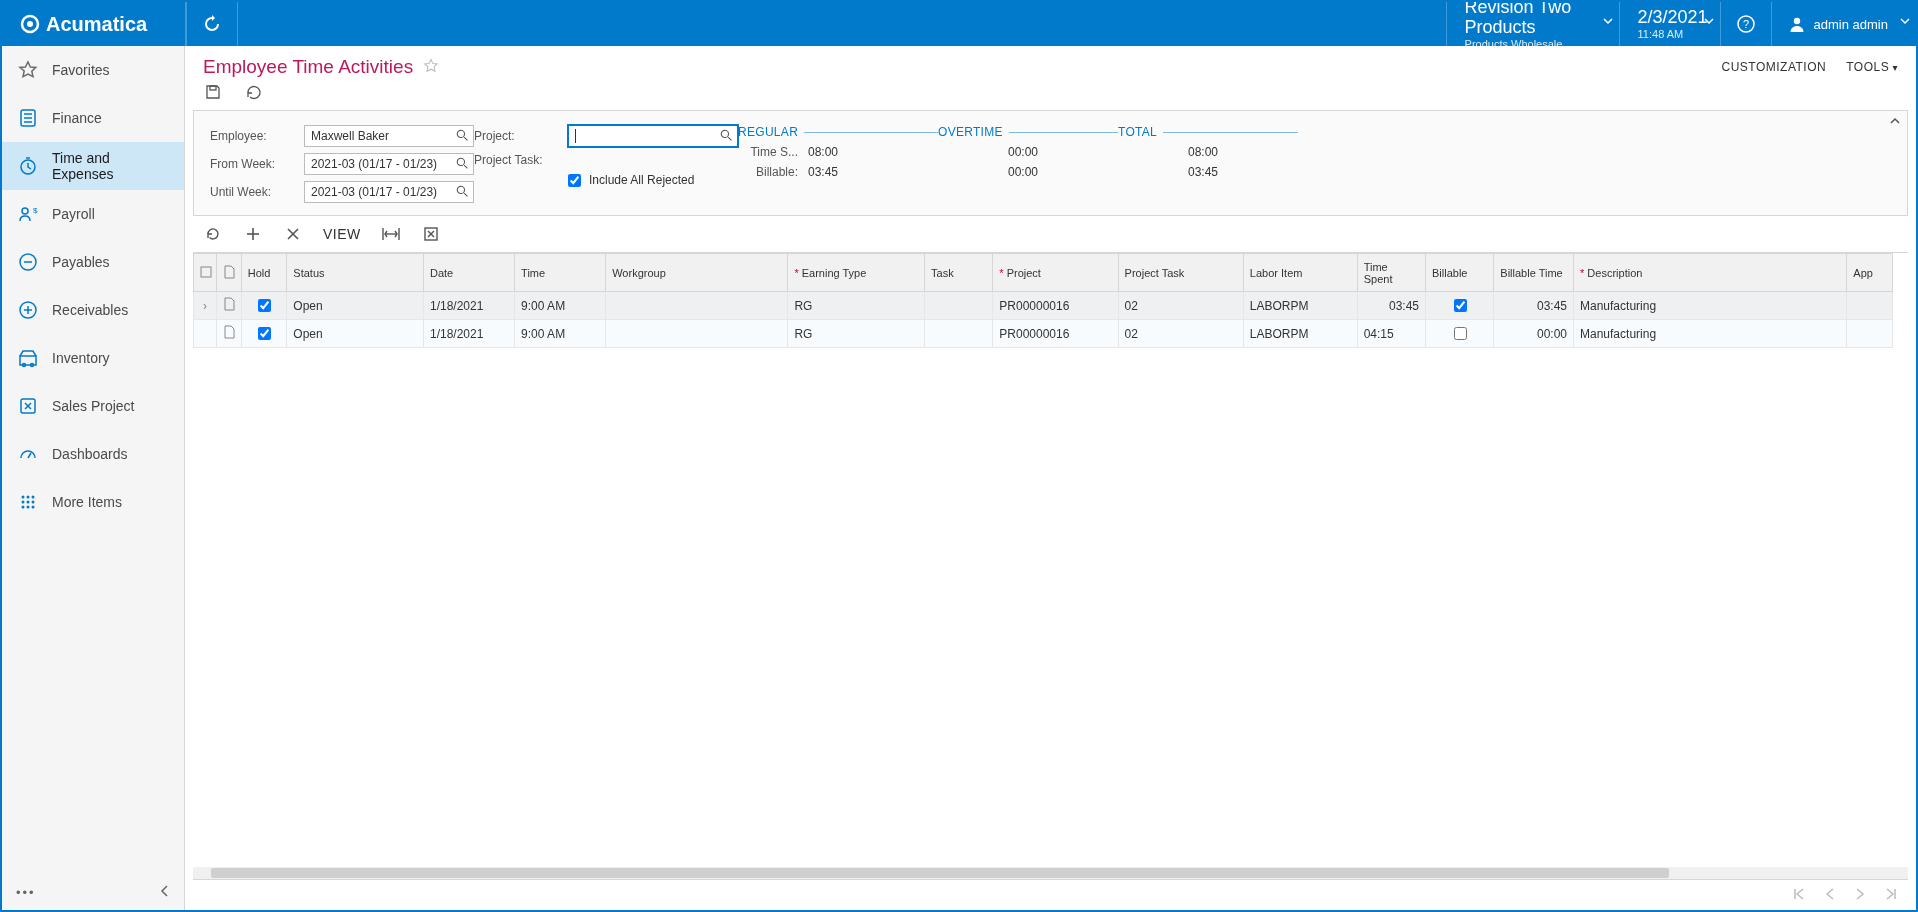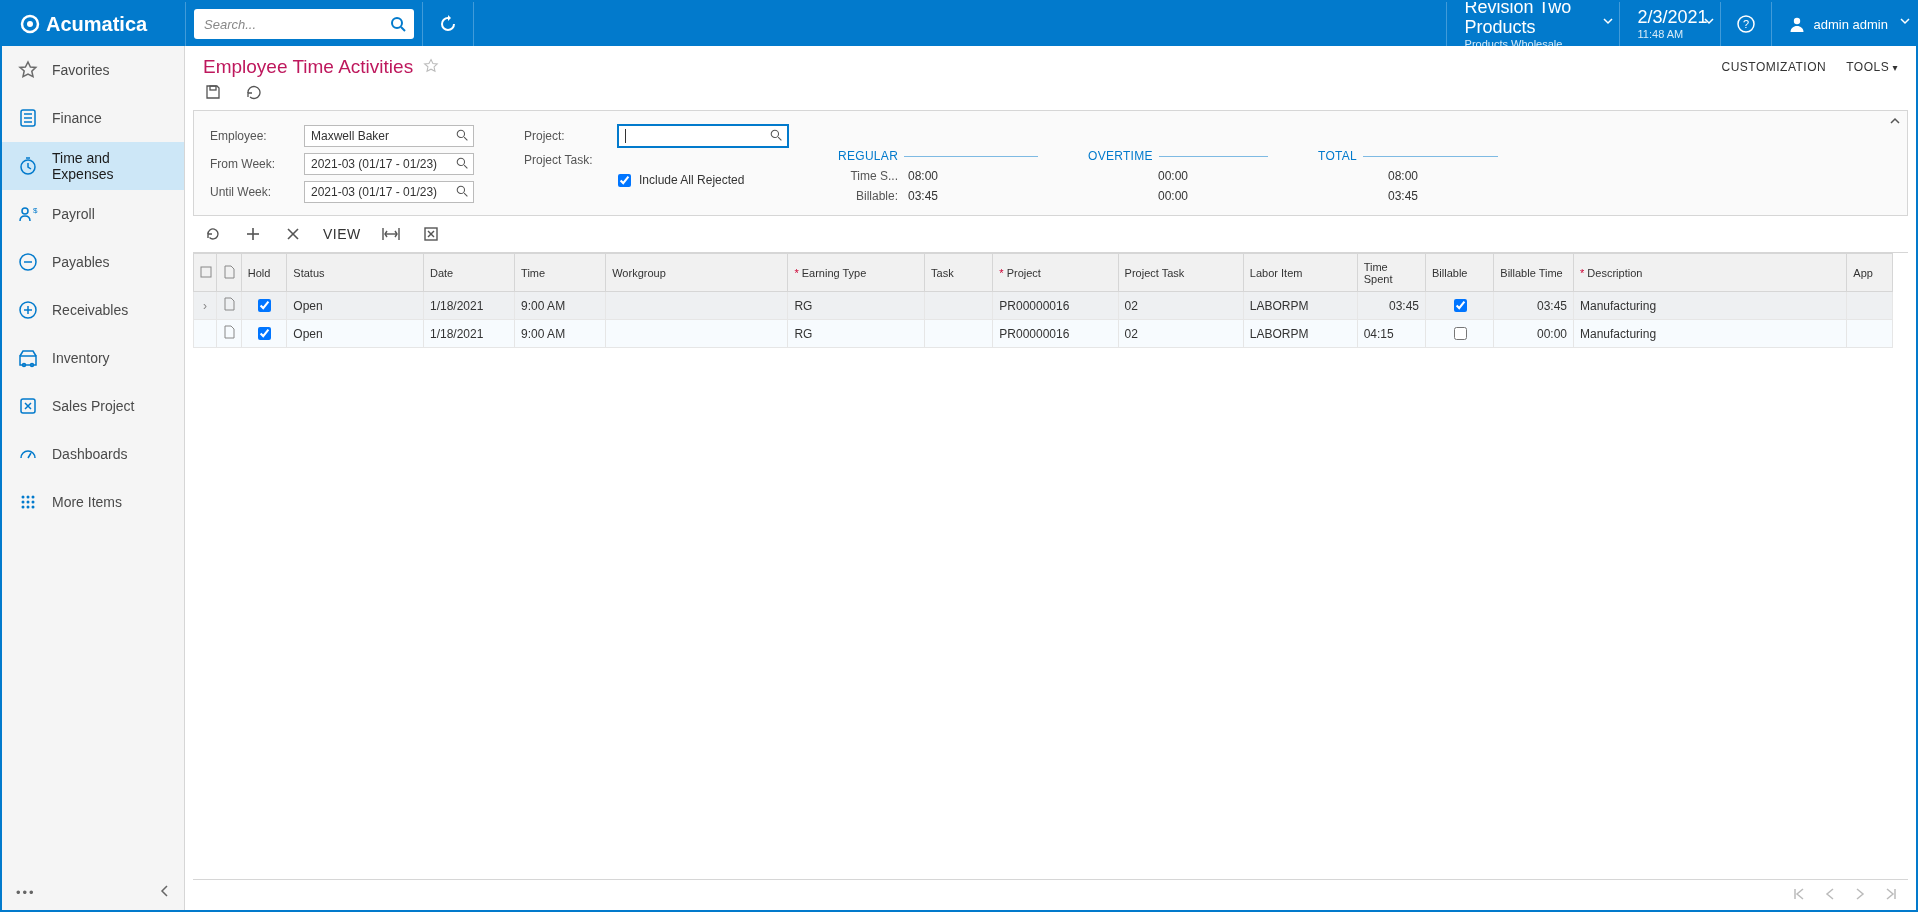--- a/index.html
+++ b/index.html
@@ -33,40 +33,40 @@
   .sidebar .foot { margin-top:auto; display:flex; align-items:center; justify-content:space-between; height:36px; padding:0 14px; color:#666;}
   .main { flex:1; display:flex; flex-direction:column; min-width:0;}
   
   .titlerow { display:flex; align-items:center; padding:10px 18px 2px; }
   .titlerow h1 { font-size:19px; font-weight:500; color:#be185d; margin:0 10px 0 0;}
   .titlerow .pageactions { margin-left:auto; display:flex; align-items:center; gap:20px; font-size:12px; color:#333; letter-spacing:0.5px;}
   .titlerow .pageactions .dd::after{ content:" \25BE"; font-size:10px;}
   .toolbarrow { display:flex; align-items:center; gap:20px; padding:2px 18px 8px;}
   .toolbarrow .tbicon { width:20px; height:20px; display:flex; align-items:center; justify-content:center; cursor:pointer; color:#555;}
   
-  .formpanel { border:1px solid #d6d6d6; margin:0 8px; padding:14px 16px 12px; background:#fafafa; display:flex; gap:50px; position:relative;}
+  .formpanel { border:1px solid #d6d6d6; margin:0 8px; padding:14px 16px 12px; background:#fafafa; display:flex; position:relative;}
   .formcol { display:flex; flex-direction:column; gap:6px;}
   .fld { display:flex; align-items:center; gap:8px; }
   .fld label { width:86px; font-size:12px; color:#555;}
   .fld .selector { width:170px; height:22px; border:1px solid #bbb; background:#fff; display:flex; align-items:center; padding:0 20px 0 6px; font-size:12px; position:relative;}
   .fld .selector.focus { border:1px solid #027acc; box-shadow:0 0 0 1px #027acc;}
   .fld .selector .mag { position:absolute; right:4px; top:3px; }
   .fld input[type=checkbox]{ margin:0;}
-  .sectionhead { color:#027acc; font-size:12px; letter-spacing:0.3px; display:flex; align-items:center; gap:6px; text-transform:uppercase;margin-top:24px;}
+  .sectionhead { color:#027acc; font-size:12px; letter-spacing:0.3px; display:flex; align-items:center; gap:6px; text-transform:uppercase;}
   .sectionhead .rule { height:1px; background:#027acc; flex:1; opacity:0.5;}
   .kv { display:flex; align-items:center; gap:10px; font-size:12px;}
   .kv .k { width:60px; color:#555; text-align:right;}
   .kv .v { color:#333;}
   .collapse { position:absolute; top:4px; right:6px; cursor:pointer; color:#555;}
   
   .gridtoolbar{ display:flex; align-items:center; gap:20px; padding:8px 18px;}
   .gridtoolbar .gicon{ width:20px; height:20px; display:flex; align-items:center; justify-content:center; cursor:pointer; color:#555;}
   .gridtoolbar .gtxt{ font-size:14px; letter-spacing:0.5px; color:#333; cursor:pointer;}
   
-  .gridwrap{ flex:1; margin:0 8px; border-top:1px solid #d6d6d6; border-bottom:1px solid #d6d6d6; overflow:hidden; display:flex; flex-direction:row; position:relative;}
+  .gridwrap{ flex:1; margin:0 8px; border-top:1px solid #d6d6d6; border-bottom:1px solid #d6d6d6; overflow:hidden; display:flex; flex-direction:column; position:relative;}
   table.grid{ border-collapse:collapse; width:1700px; table-layout:fixed;}
   table.grid th{ background:#f1f1f1; border:1px solid #d6d6d6; padding:4px 6px; font-size:11px; font-weight:normal; color:#333; text-align:left; height:38px; vertical-align:middle;}
   table.grid td{ border:1px solid #e6e6e6; padding:4px 6px; font-size:12px; color:#333; height:26px; vertical-align:middle; background:#fff;}
   table.grid tr.sel td{ background:#eef0f2;}
   table.grid tr.alt td{ background:#f7fbfe;}
   .req::before{ content:"* "; color:#c03;}
   .chkcell{ text-align:center;}
   .rowptr{ color:#888; text-align:center;}
   .gridscroll{ height:12px; background:#f0f0f0; position:relative; margin:0 0 0 0;}
   .gridscroll .thumb{ position:absolute; left:18px; top:1px; height:10px; width:85%; background:#cfcfcf; border-radius:2px;}
@@ -79,29 +79,20 @@
 
 <div class="topbar">
   <div class="brand">
     <svg width="20" height="20" viewBox="0 0 20 20">
         <circle cx="10" cy="10" r="8" fill="none" stroke="#fff" stroke-width="2.5"></circle>
         <circle cx="10" cy="10" r="3" fill="#fff"></circle>
       </svg>
     <span>Acumatica</span>
   </div>
   <div class="vdiv"></div>
-  <div class="searchwrap">
-    <div class="search">
-      <input type="text" placeholder="Search..." style="">
-      <svg width="16" height="16" viewBox="0 0 16 16">
-          <circle cx="7" cy="7" r="5" fill="none" stroke="#027acc" stroke-width="2"></circle>
-          <line x1="11" y1="11" x2="15" y2="15" stroke="#027acc" stroke-width="2"></line>
-        </svg>
-    </div>
-  </div>
   <div class="vdiv"></div>
   <div class="iconbtn">
     <svg width="18" height="18" viewBox="0 0 18 18">
         <path d="M9 3a6 6 0 1 0 6 6" fill="none" stroke="#fff" stroke-width="2"></path>
         <path d="M9 0v6l3-3z" fill="#fff"></path>
       </svg>
   </div>
   <div class="vdiv"></div>
   <div class="spacer"></div>
   <div class="vdiv"></div>

